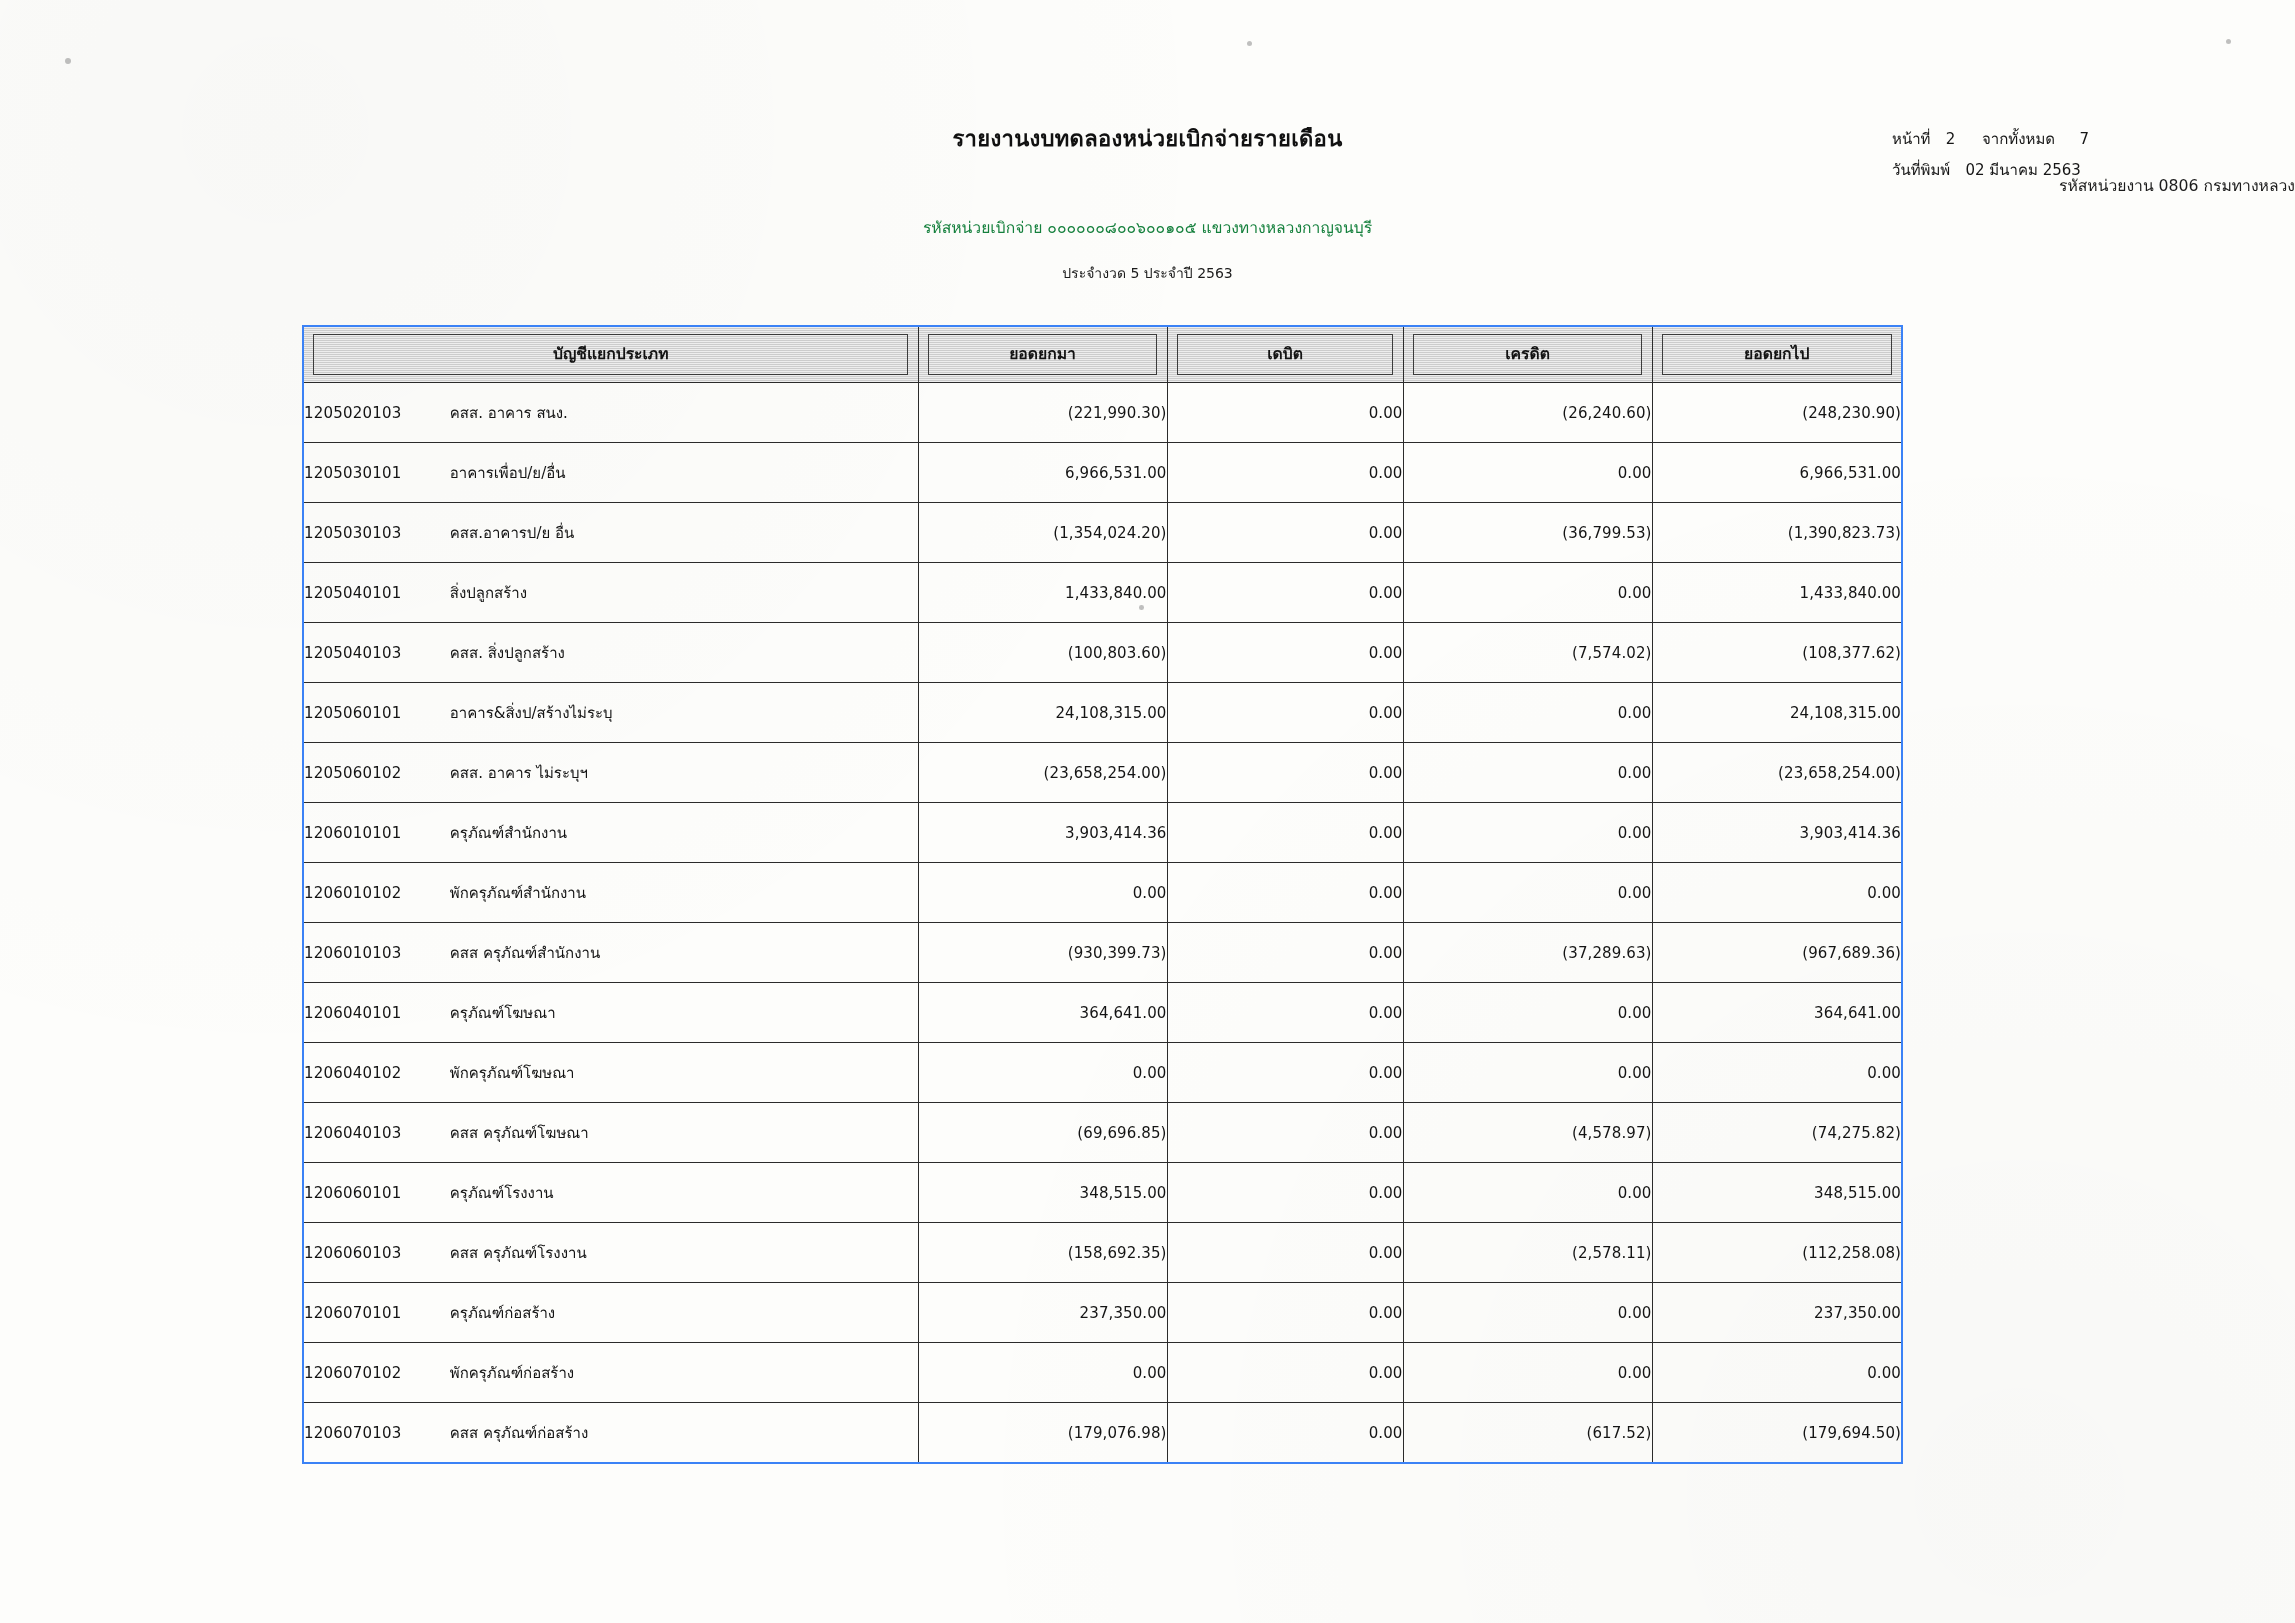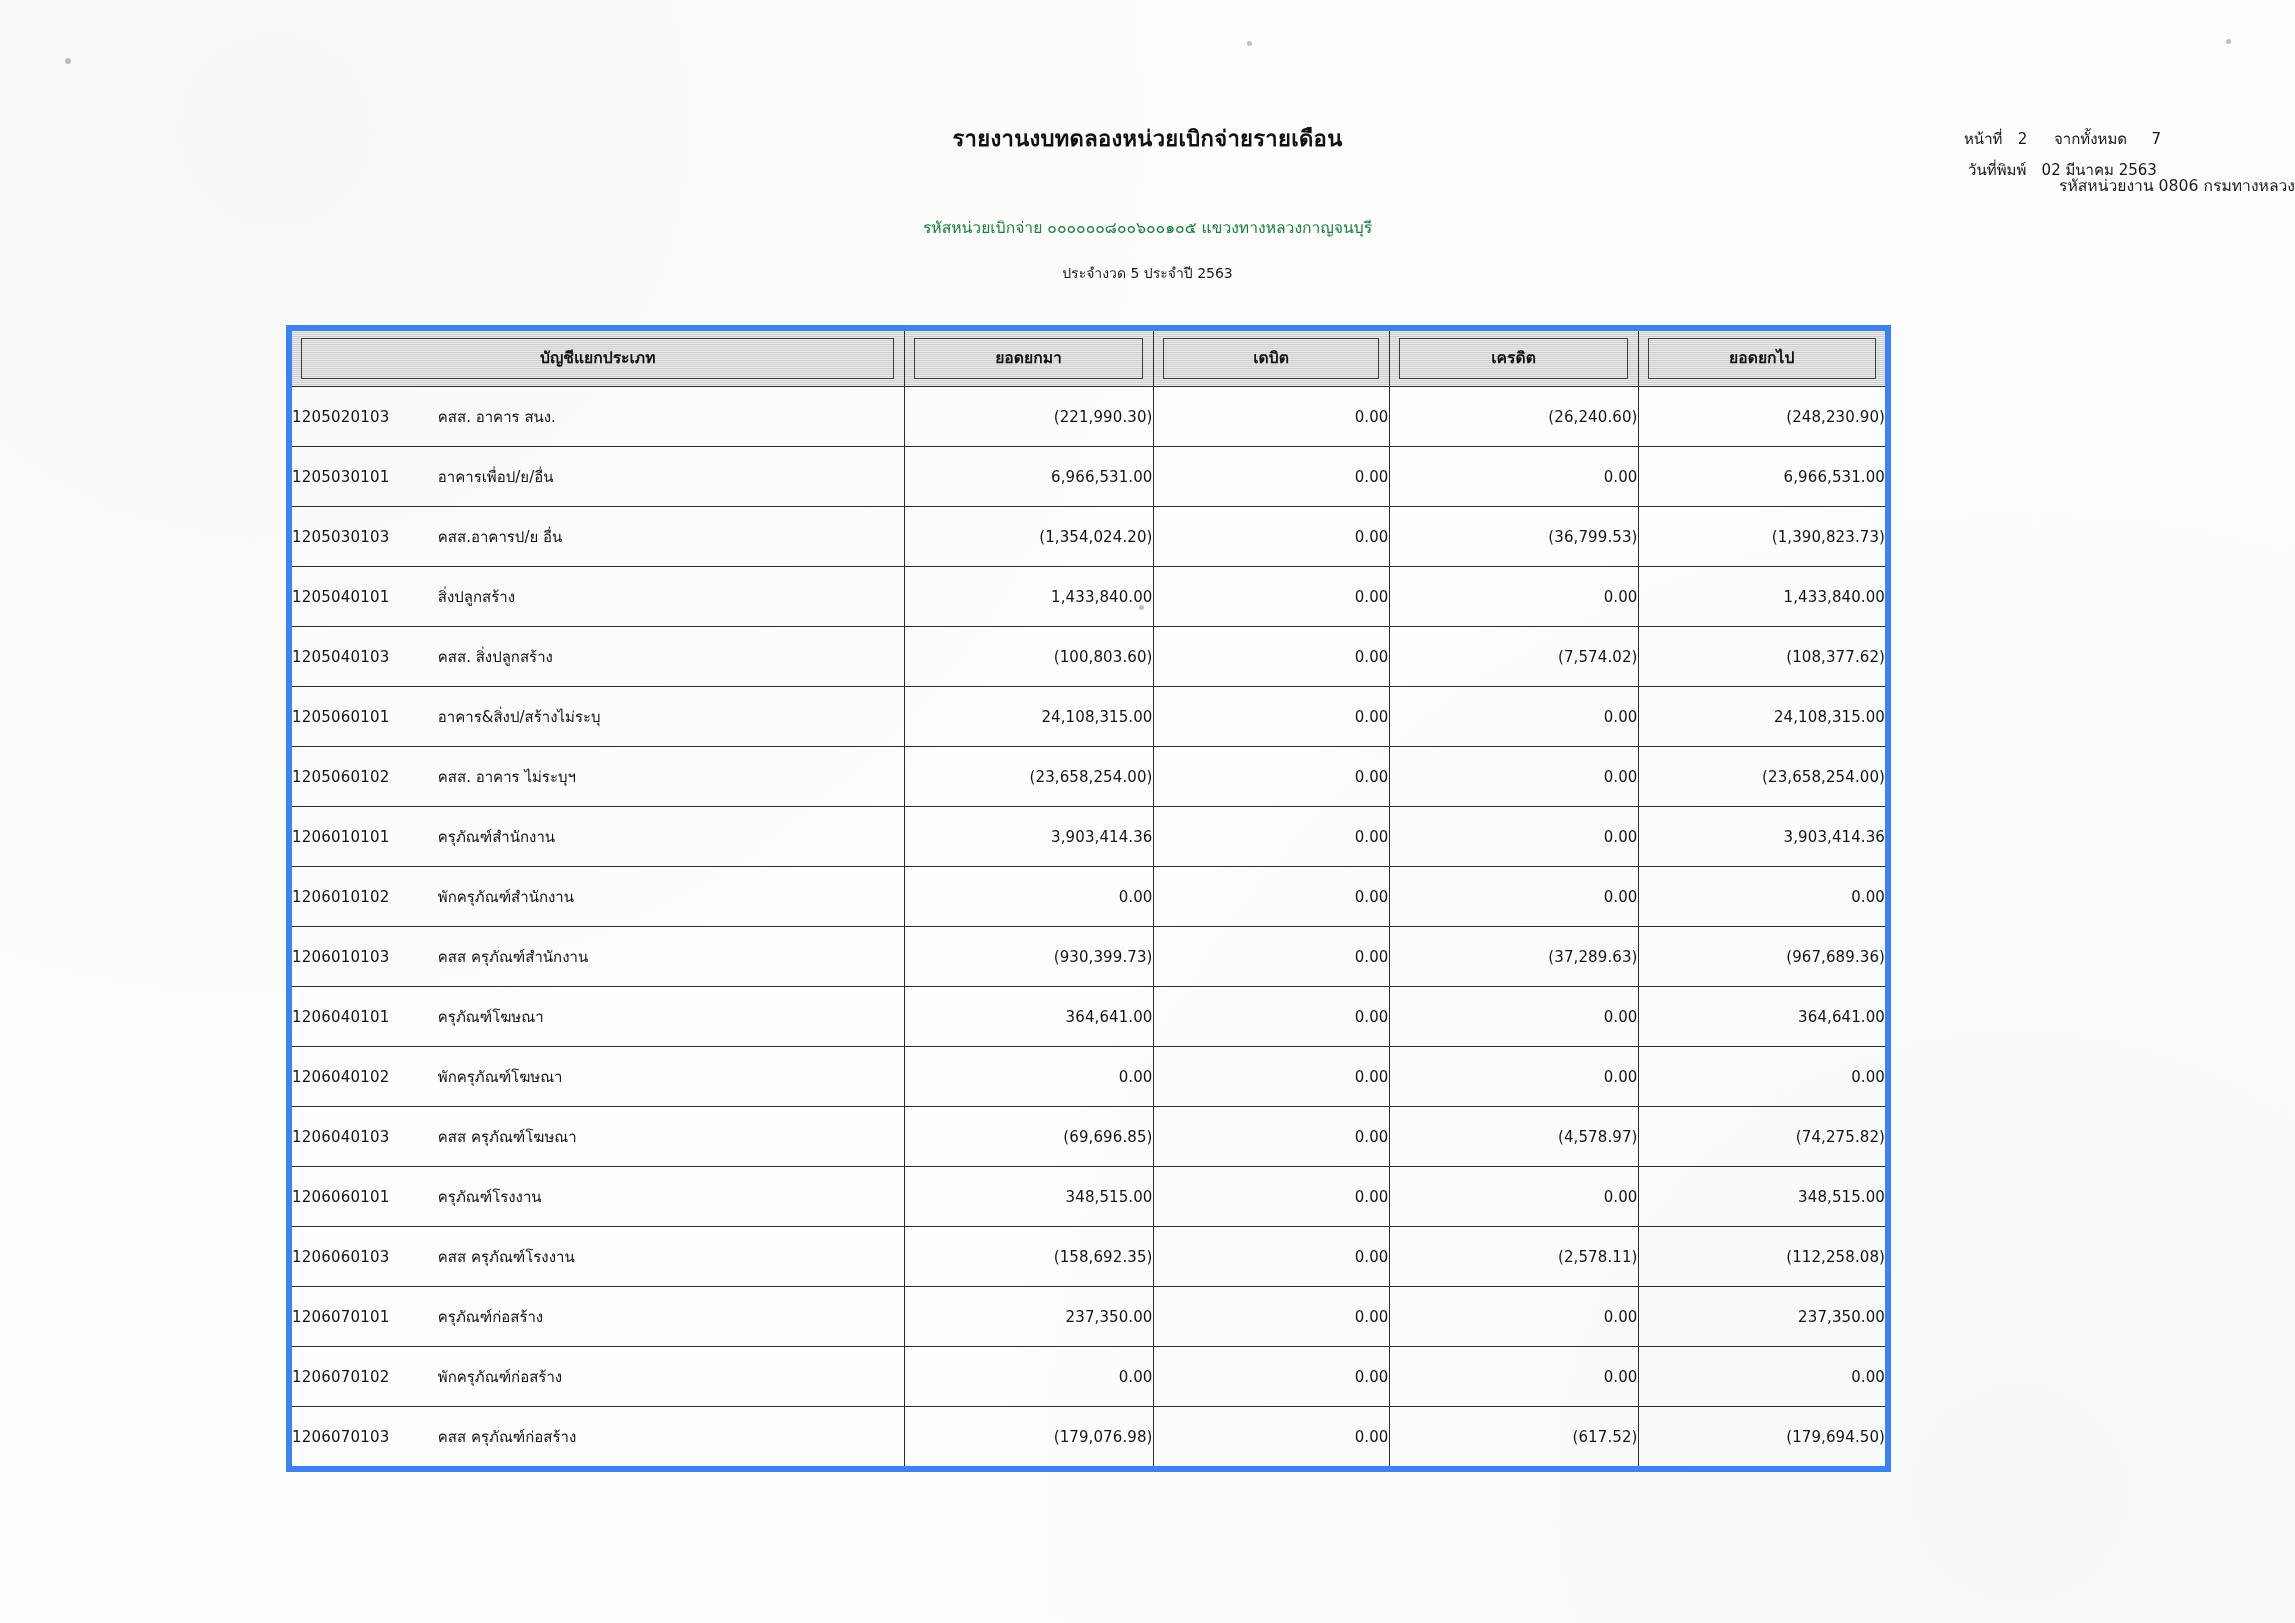--- a/index.html
+++ b/index.html
@@ -63,25 +63,25 @@
   }
   .title-sub3 {
     margin-top: 22px;
     font-size: 14px;
     color: #1b1b1b;
   }
 
   .meta-block {
     position: absolute;
     top: 124px;
-    right: 69px;
+    right: 76px;
     font-size: 15px;
     line-height: 2.05;
     color: #161616;
-    text-align: center;
+    text-align: left;
     width: 327px;
   }
   .meta-row {
     white-space: nowrap;
   }
   .meta-label { display: inline-block; }
   .meta-val   { display: inline-block; margin-left: 10.5px; }
   .meta-label2 { display: inline-block; margin-left: 22px; }
   .meta-val2   { display: inline-block; margin-left: 19.6px; }
 
@@ -96,21 +96,22 @@
     border-collapse: collapse;
     width: 1598px;
     table-layout: fixed;
   }
   table.report td, table.report th {
     border: 1.3px solid #2b2b2b;
     padding: 0;
   }
   
   table.report {
-    border: 6px solid #3b82f6;
+    border: 2px solid #3b82f6;
+    margin-left: 16px;
   }
   thead th {
     height: 55px;
     background: #d7d7d7;
     background-image: repeating-linear-gradient(
       0deg,
       rgba(255,255,255,0.55) 0px,
       rgba(255,255,255,0.55) 0.7px,
       rgba(0,0,0,0.05) 0.7px,
       rgba(0,0,0,0.05) 2px

